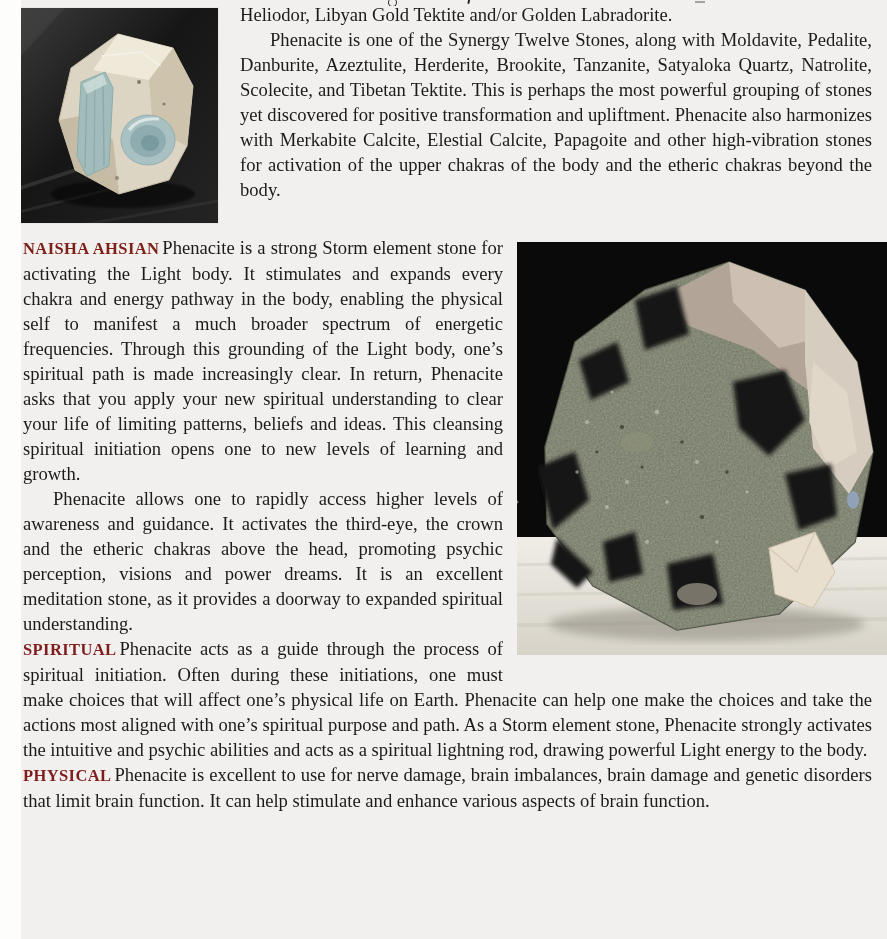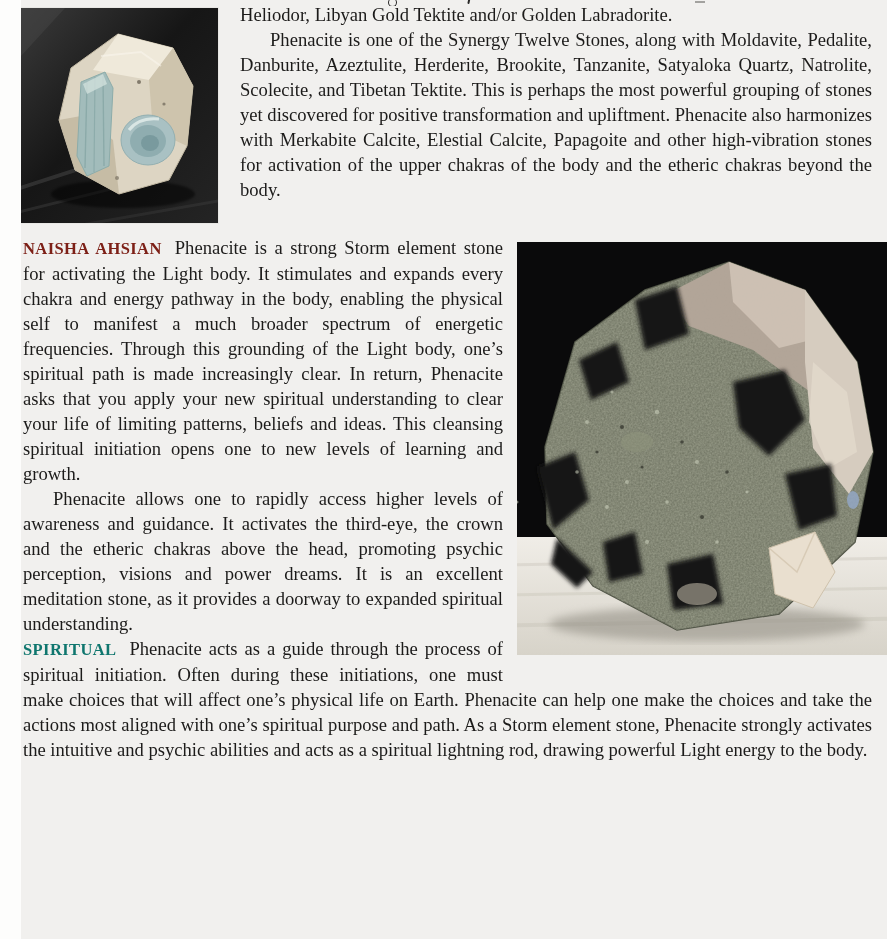--- a/index.html
+++ b/index.html
@@ -37,25 +37,25 @@
   figure{margin:0;}
   figure svg{display:block;width:100%;height:100%;}
 
   .top-text{padding-top:2px;}
   p{margin:0;text-align:justify;hyphens:auto;-webkit-hyphens:auto;}
   p.indent{text-indent:30px;}
 
   .main-section{margin-top:12px;}
 
   .run-in{
-    font-weight:bold;letter-spacing:.4px;margin-right:13px;
+    font-weight:bold;letter-spacing:.4px;margin-right:3px;
     font-size:16.5px;font-family:"Liberation Serif","DejaVu Serif",serif;
   }
   .run-in.naisha{color:#7d2017;}
-  .run-in.olive{color:#0f766e;}
+  .run-in.olive{color:#7f1d1d;}
 
   .para-emotional{margin-top:6px;}
 </style>
 </head>
 <body>
 
 <div class="page">
   <div class="left-gutter"></div>
 
   <div class="cropped-line">
@@ -183,14 +183,17 @@
     <p>
       <span class="run-in naisha">NAISHA AHSIAN</span><span>Phenacite is a strong Storm element stone for activating the Light body. It stimulates and expands every chakra and energy pathway in the body, enabling the physical self to manifest a much broader spectrum of energetic frequencies. Through this grounding of the Light body, one’s spiritual path is made increasingly clear. In return, Phenacite asks that you apply your new spiritual understanding to clear your life of limiting patterns, beliefs and ideas. This cleansing spiritual initiation opens one to new levels of learning and growth.</span>
     </p>
     <p class="indent">Phenacite allows one to rapidly access higher levels of awareness and guidance. It activates the third-eye, the crown and the etheric chakras above the head, promoting psychic perception, visions and power dreams. It is an excellent meditation stone, as it provides a doorway to expanded spiritual understanding.</p>
 
     <p>
       <span class="run-in olive">SPIRITUAL</span><span>Phenacite acts as a guide through the process of spiritual initiation. Often during these initiations, one must make choices that will affect one’s physical life on Earth. Phenacite can help one make the choices and take the actions most aligned with one’s spiritual purpose and path. As a Storm element stone, Phenacite strongly activates the intuitive and psychic abilities and acts as a spiritual lightning rod, drawing powerful Light energy to the body.</span>
     </p>
 
 
+    <p>
+      <span class="run-in olive">PHYSICAL</span><span>Phenacite is excellent to use for nerve damage, brain imbalances, brain damage and genetic disorders that limit brain function. It can help stimulate and enhance various aspects of brain function.</span>
+    </p>
   </section>
 </div>
 
 </body></html>

